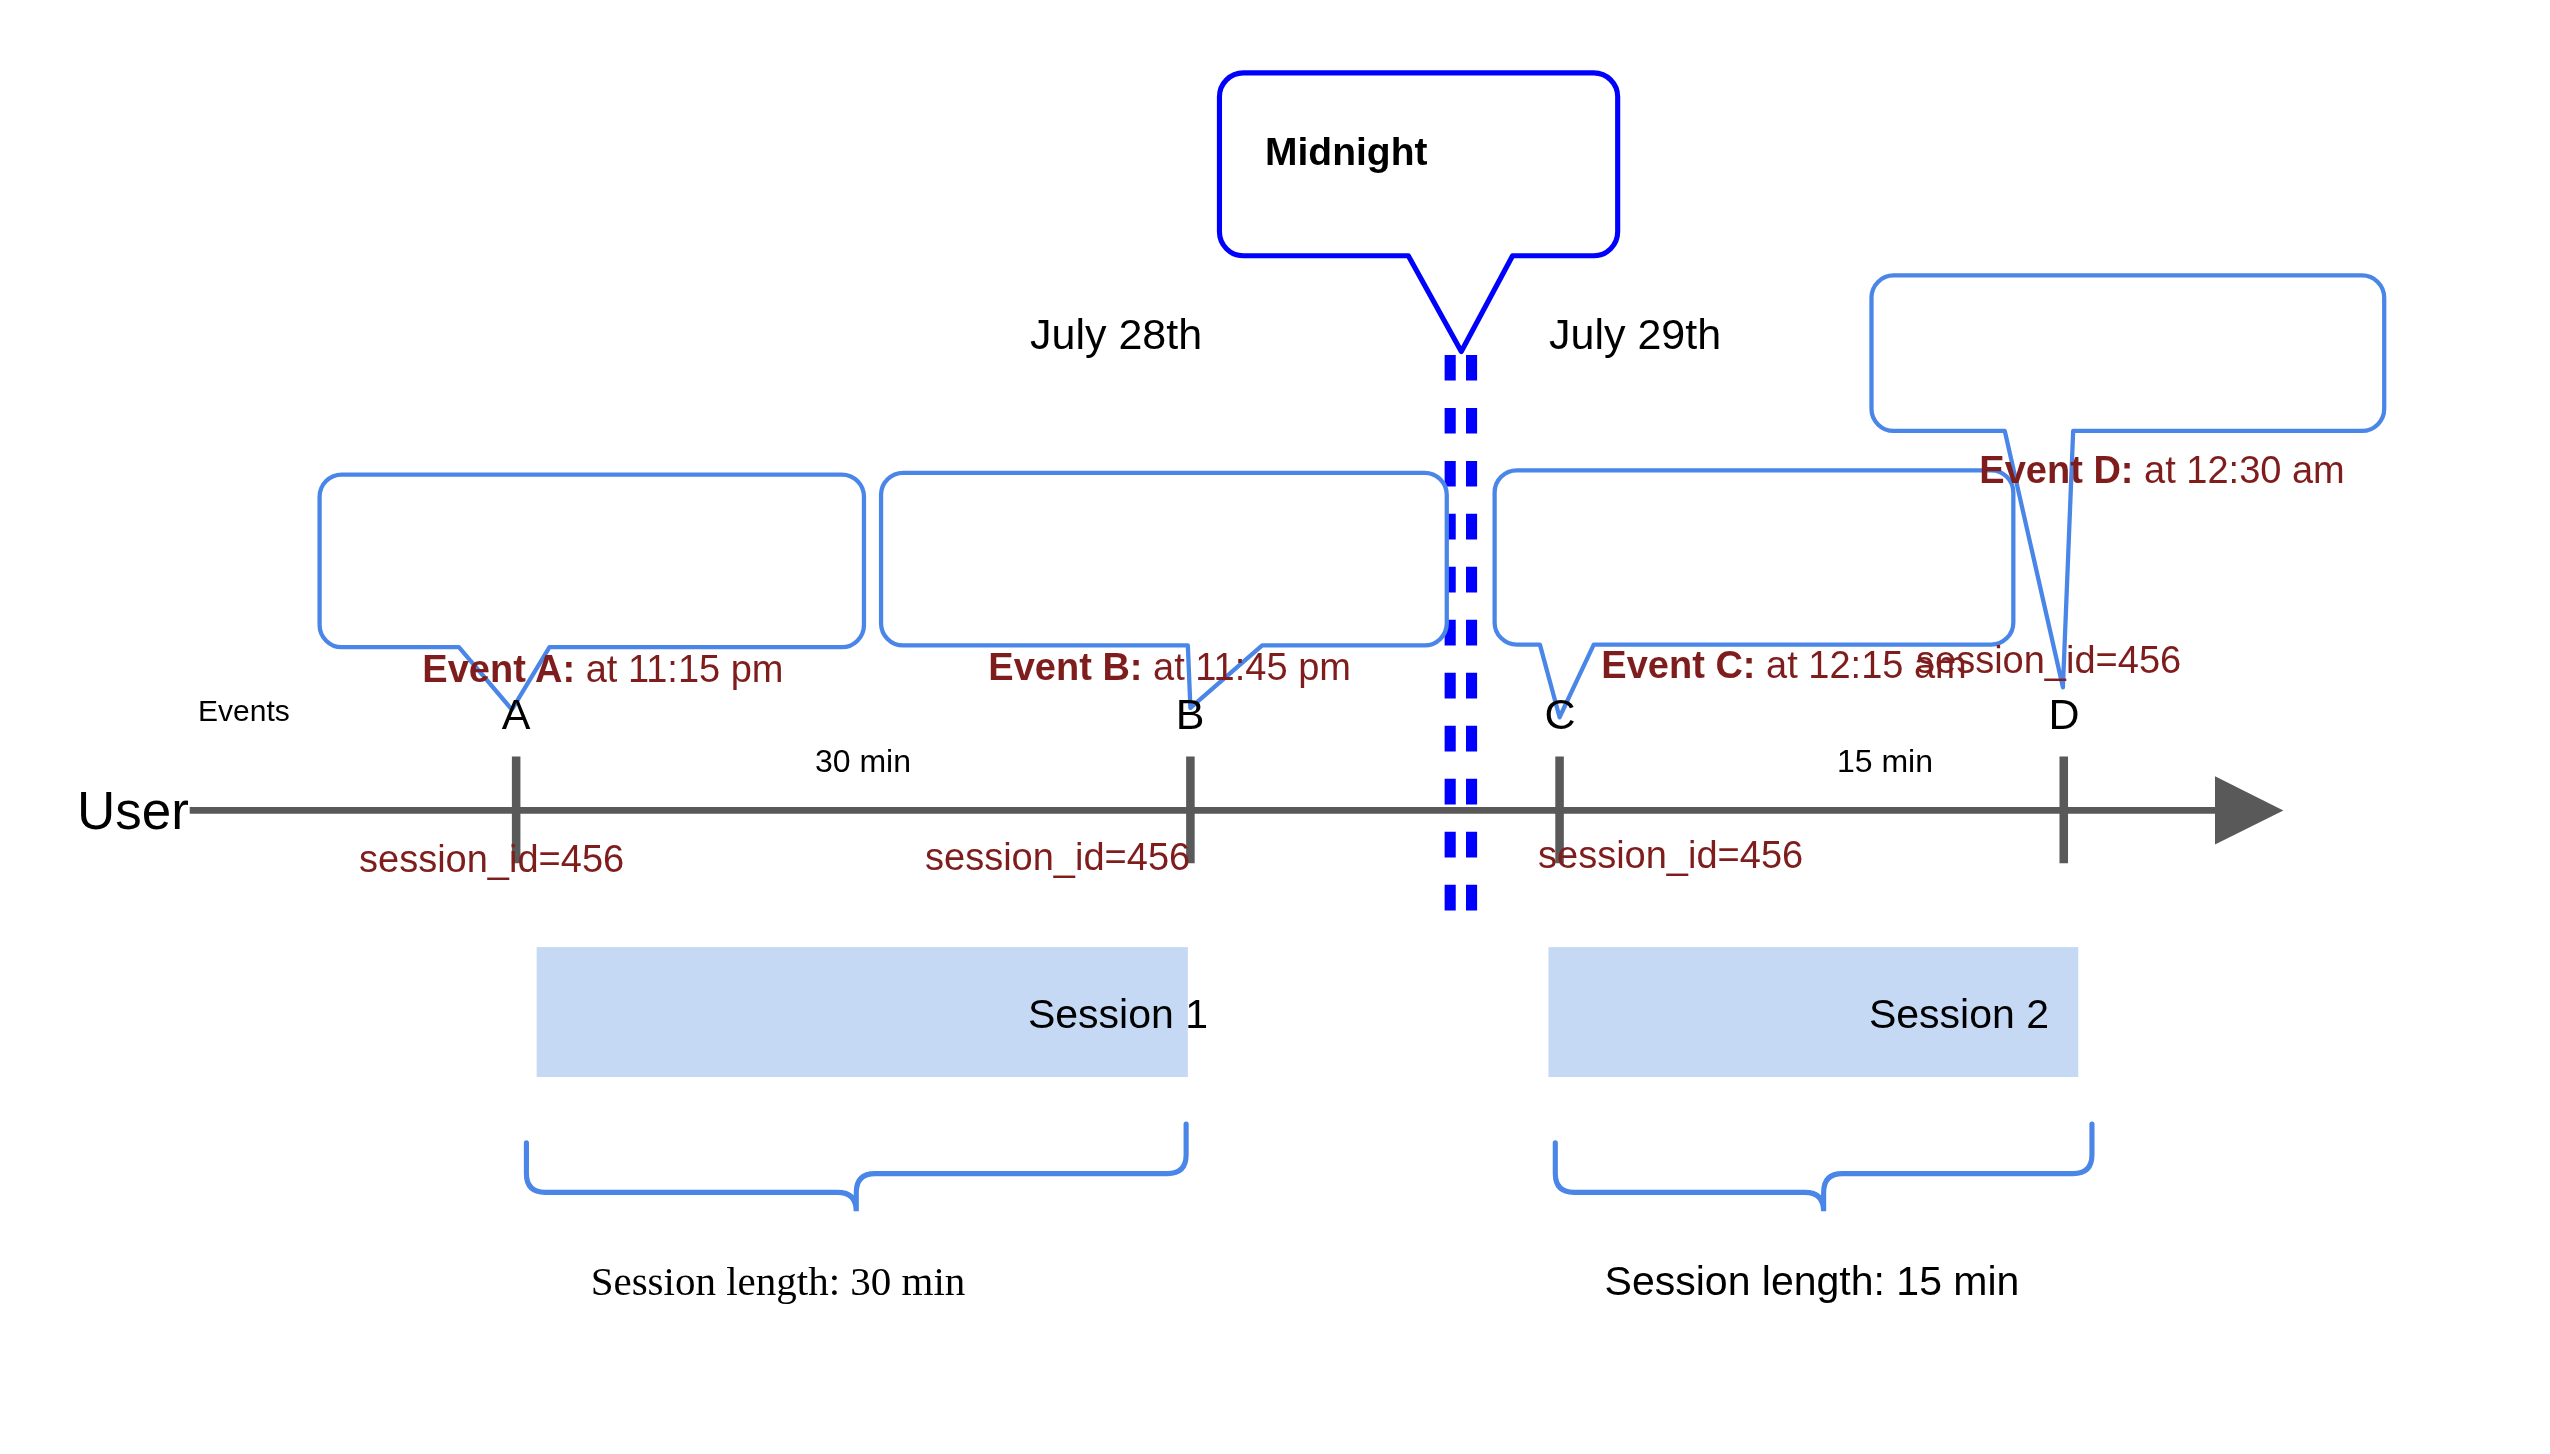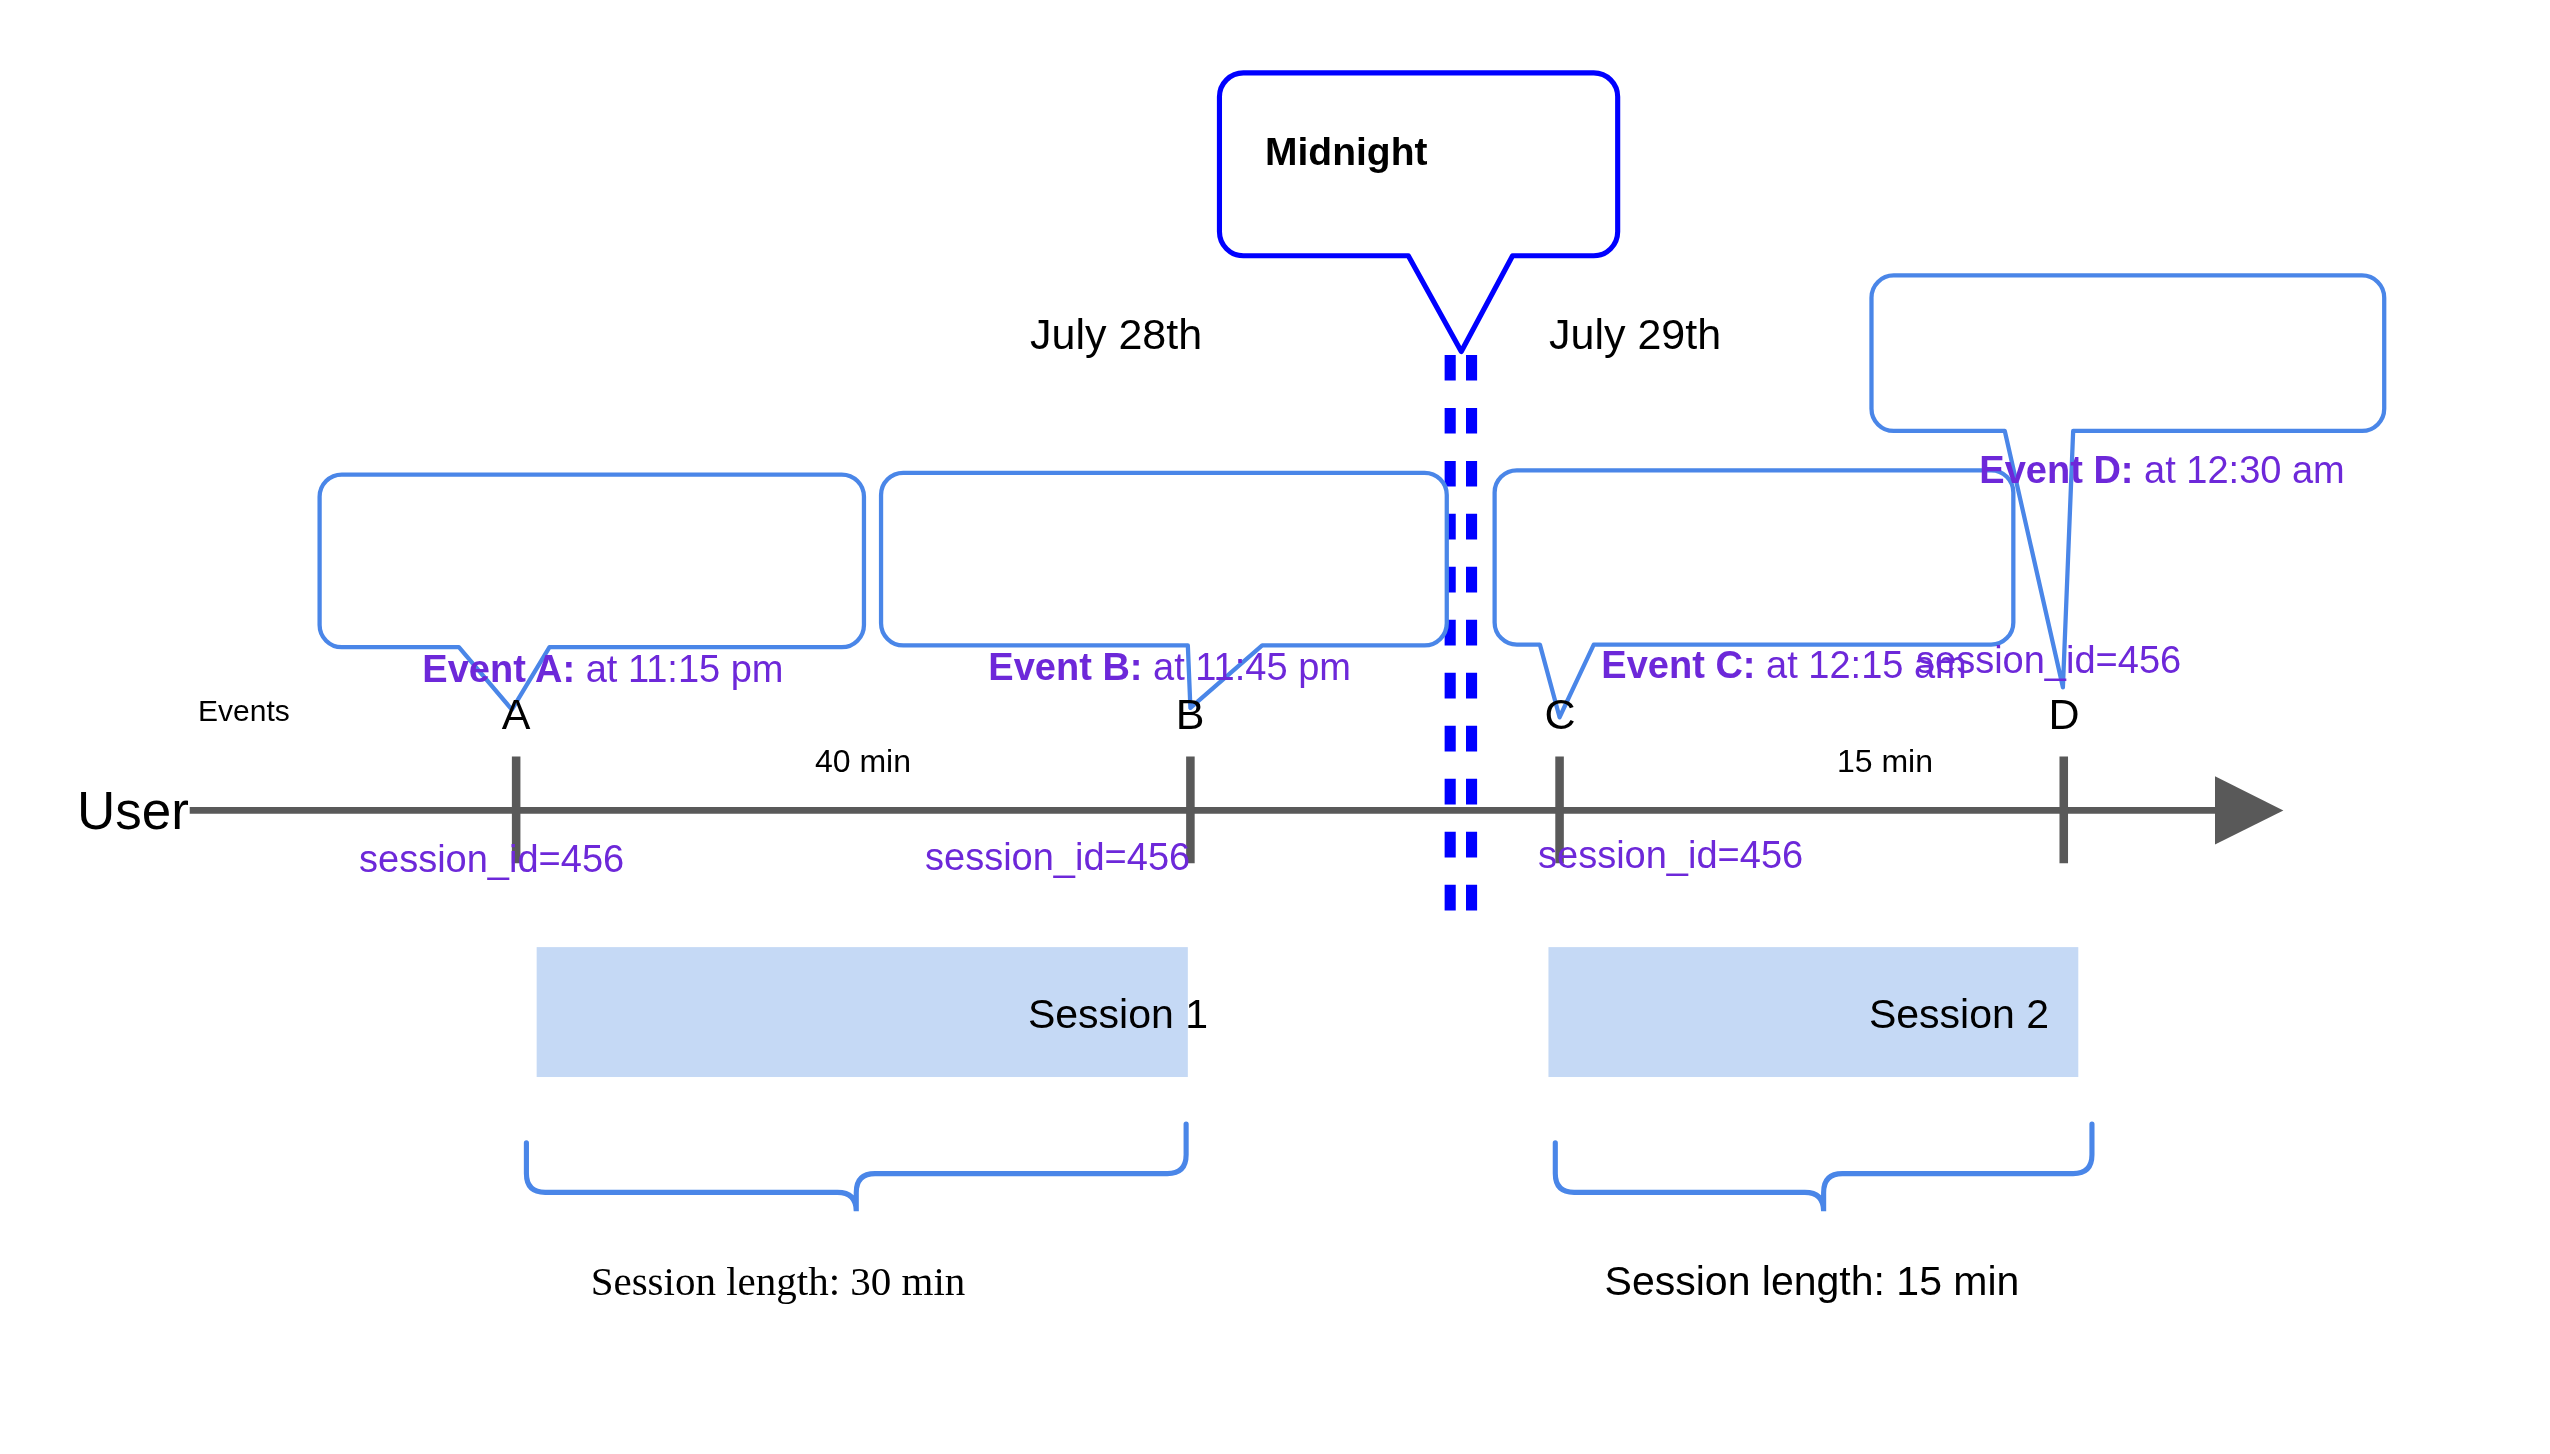--- a/index.html
+++ b/index.html
@@ -27,21 +27,21 @@
   }
   .txt {
     position: absolute;
     white-space: pre;
     line-height: 1.25;
   }
 
   
   .callout-text {
     font-size: 38px;
-    color: #6d28d9;
+    color: #7f1d1d;
   }
   .callout-text .lead {
     font-weight: bold;
   }
   .callout-line {
     display: block;
   }
 
   
   .midnight-label {
@@ -196,21 +196,21 @@
   </div>
 
   <div class="txt lane-events" style="left:198px; top:692px;">Events</div>
   <div class="txt lane-user" style="left:77px; top:778px;">User</div>
 
   <div class="txt tick-letter" style="left:482px; top:688px; width:68px;">A</div>
   <div class="txt tick-letter" style="left:1156px; top:688px; width:68px;">B</div>
   <div class="txt tick-letter" style="left:1526px; top:688px; width:68px;">C</div>
   <div class="txt tick-letter" style="left:2030px; top:688px; width:68px;">D</div>
 
-  <div class="txt duration-label" style="left:752px; top:741px; width:222px;">40 min</div>
+  <div class="txt duration-label" style="left:752px; top:741px; width:222px;">30 min</div>
   <div class="txt duration-label" style="left:1774px; top:741px; width:222px;">15 min</div>
 
   <div class="txt session-bar-label" style="left:537px; top:989px; width:651px;">Session 1</div>
   <div class="txt session-bar-label" style="left:1549px; top:989px; width:480px;">Session 2</div>
 
   <div class="txt session-length-label" style="left:479px; top:1256px; width:598px;font-family:Liberation Serif, serif;">Session length: 30 min</div>
   <div class="txt session-length-label" style="left:1513px; top:1256px; width:598px;">Session length: 15 min</div>
 
 </div>
 

